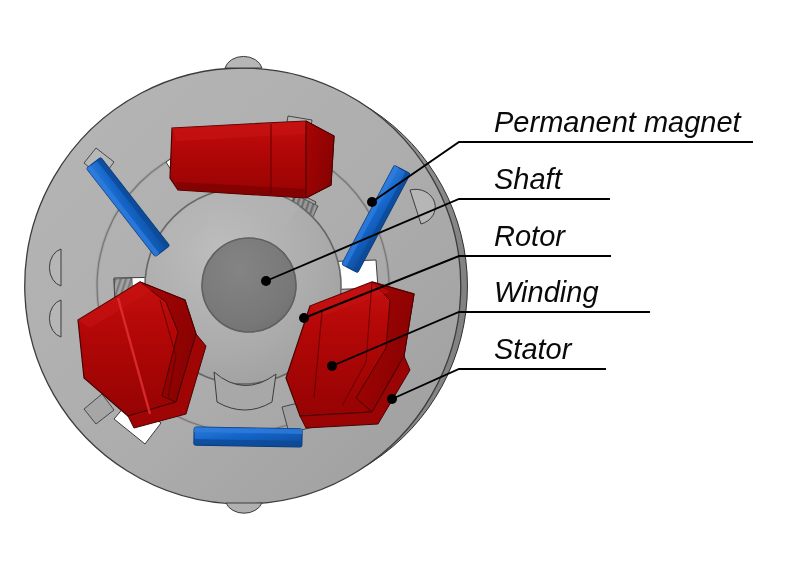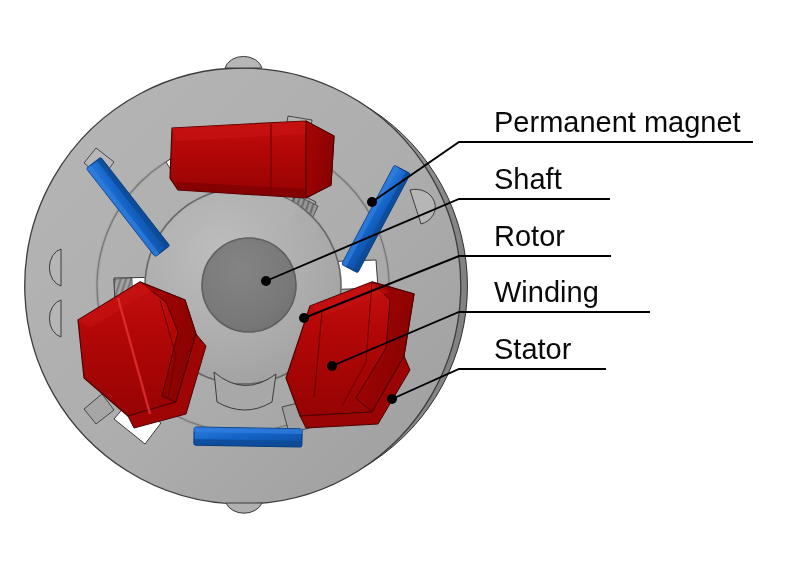--- a/index.html
+++ b/index.html
@@ -10,20 +10,21 @@
   }
   body {
     font-family: "Liberation Sans", sans-serif;
   }
   #figure-root {
     position: relative;
     width: 800px;
     height: 572px;
     background: #ffffff;
     overflow: hidden;
+    font-style: italic;
   }
   #diagram-svg {
     position: absolute;
     left: 0;
     top: 0;
     width: 800px;
     height: 572px;
     display: block;
   }
   .callout-text {

